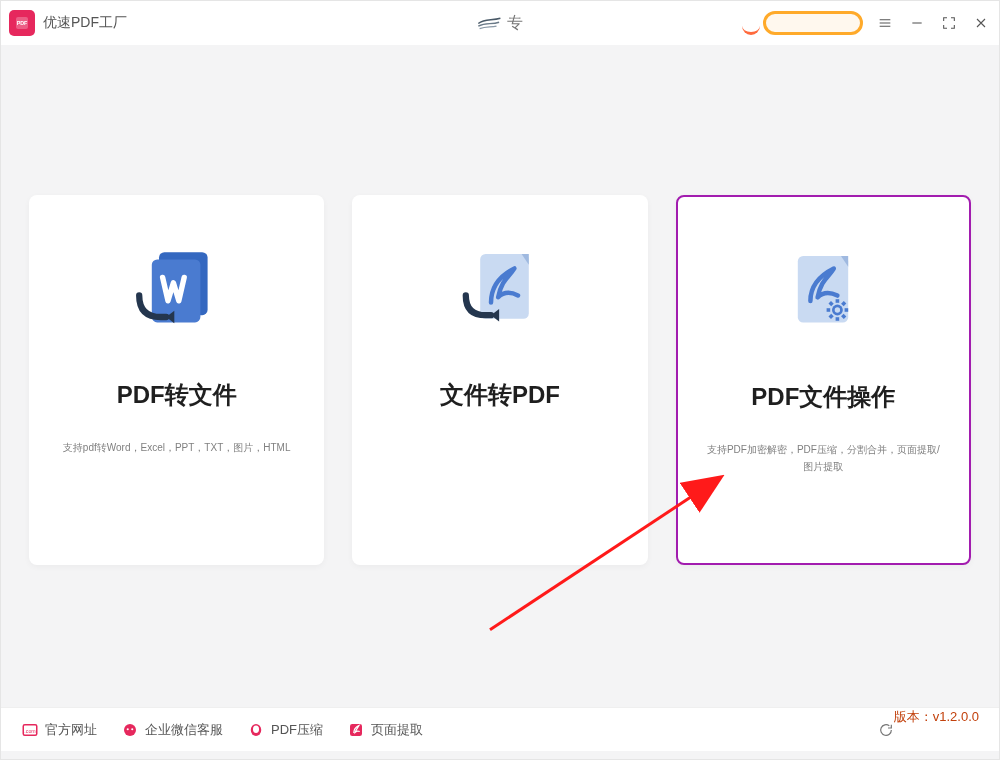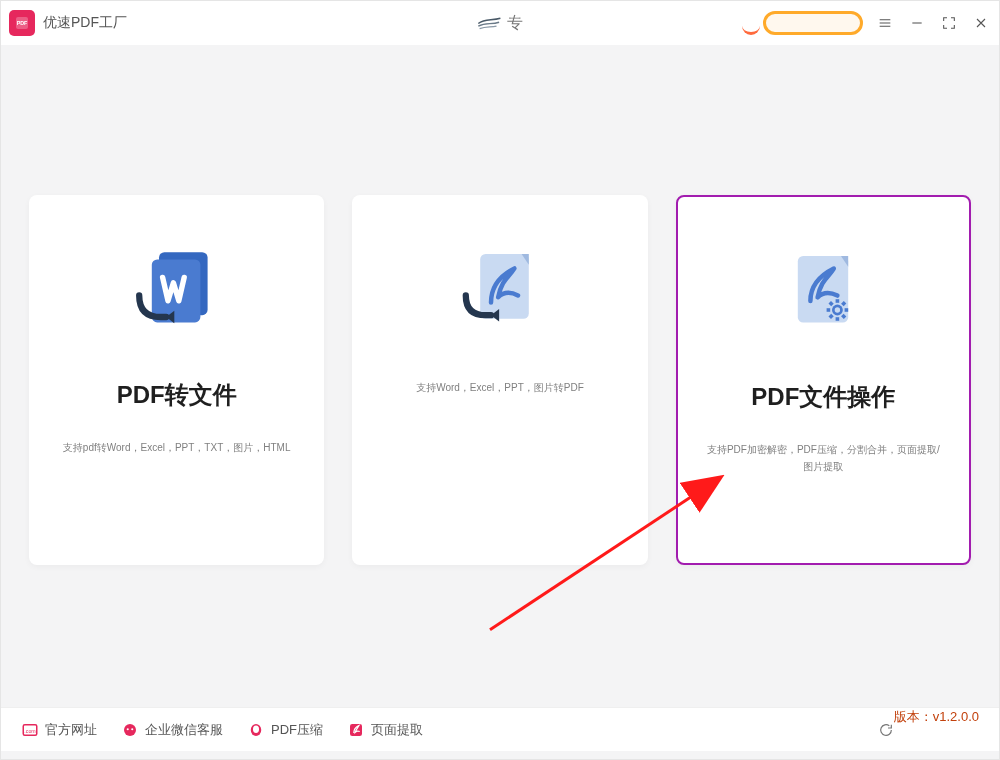--- a/index.html
+++ b/index.html
@@ -138,21 +138,21 @@
     </div>
 
     <div class="card">
       <svg class="card-icon" viewBox="0 0 100 100">
         <rect x="28" y="10" width="54" height="72" rx="6" fill="#c9daf2"></rect>
         <path d="M74 10 h8 v12 z" fill="#9fb9e0"></path>
         <path d="M40 64 C 40 40 58 30 66 26 C 60 36 52 38 48 58 C 54 52 62 52 70 56" stroke="#4a7bd0" stroke-width="5" fill="none" stroke-linecap="round" stroke-linejoin="round"></path>
         <path d="M12 56 q0 22 22 22 l6 0" stroke="#24364e" stroke-width="7" fill="none" stroke-linecap="round"></path>
         <path d="M40 78 l9 -7 v14 z" fill="#24364e"></path>
       </svg>
-      <div class="card-desc">支持Word，Excel，PPT，图片转PDF</div>
+      <div class="card-title">文件转PDF</div>
     </div>
 
     <div class="card selected">
       <svg class="card-icon" viewBox="0 0 100 100">
         <rect x="22" y="10" width="56" height="74" rx="6" fill="#c9daf2"></rect>
         <path d="M70 10 h8 v12 z" fill="#9fb9e0"></path>
         <path d="M36 60 C 36 38 54 28 62 24 C 56 34 48 36 44 56 C 50 50 58 50 66 54" stroke="#4a7bd0" stroke-width="5" fill="none" stroke-linecap="round" stroke-linejoin="round"></path>
         <g transform="translate(66,70)">
           <circle r="6" fill="#4a7bd0"></circle>
           <g stroke="#4a7bd0" stroke-width="4">

